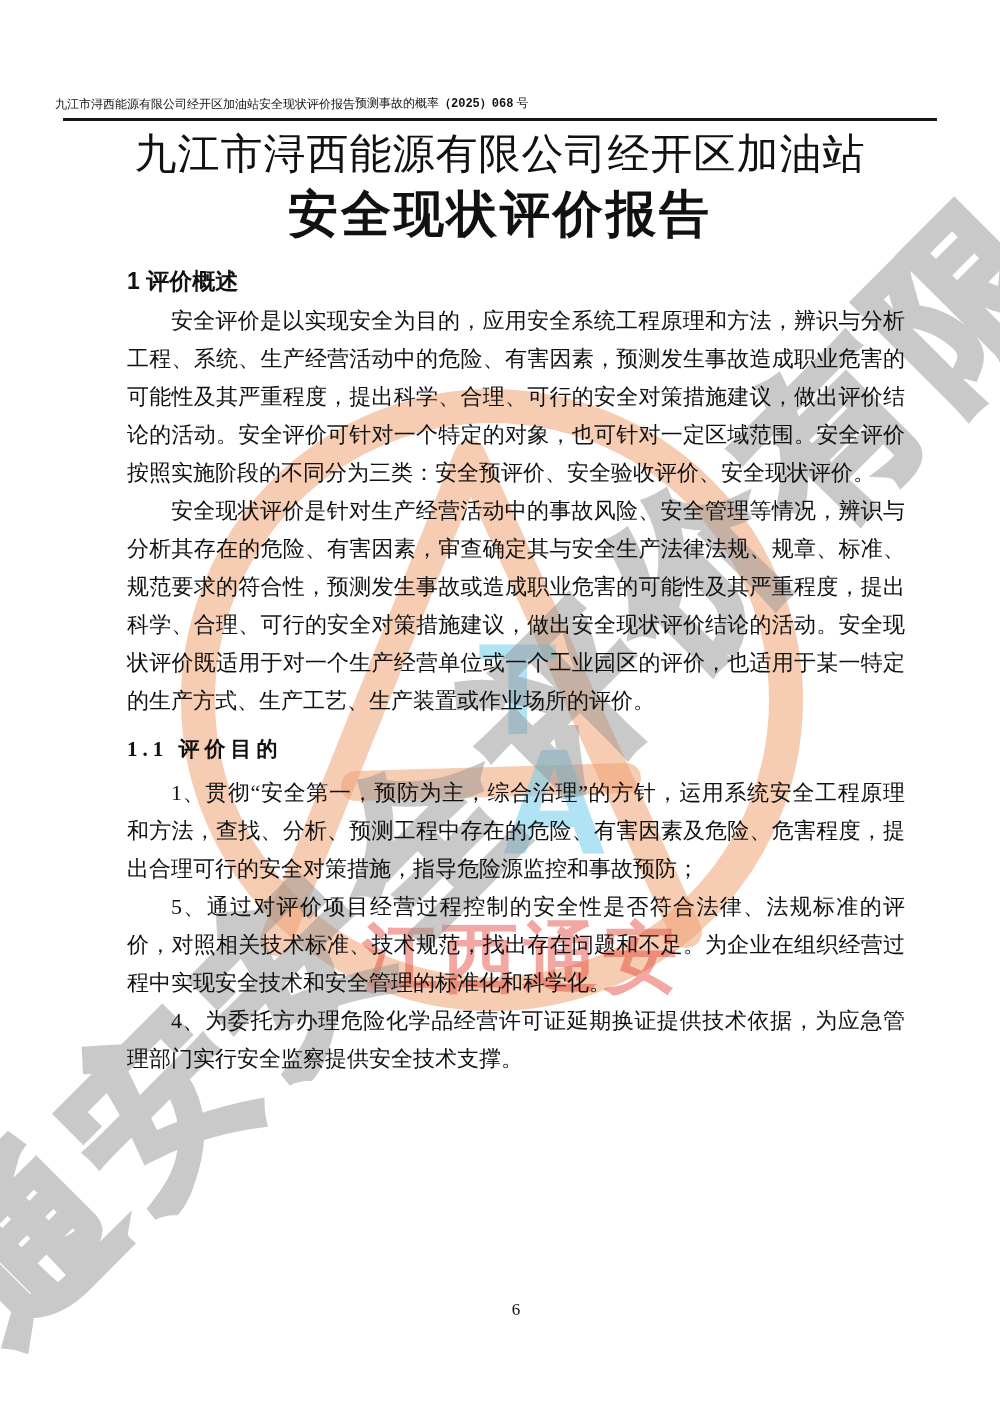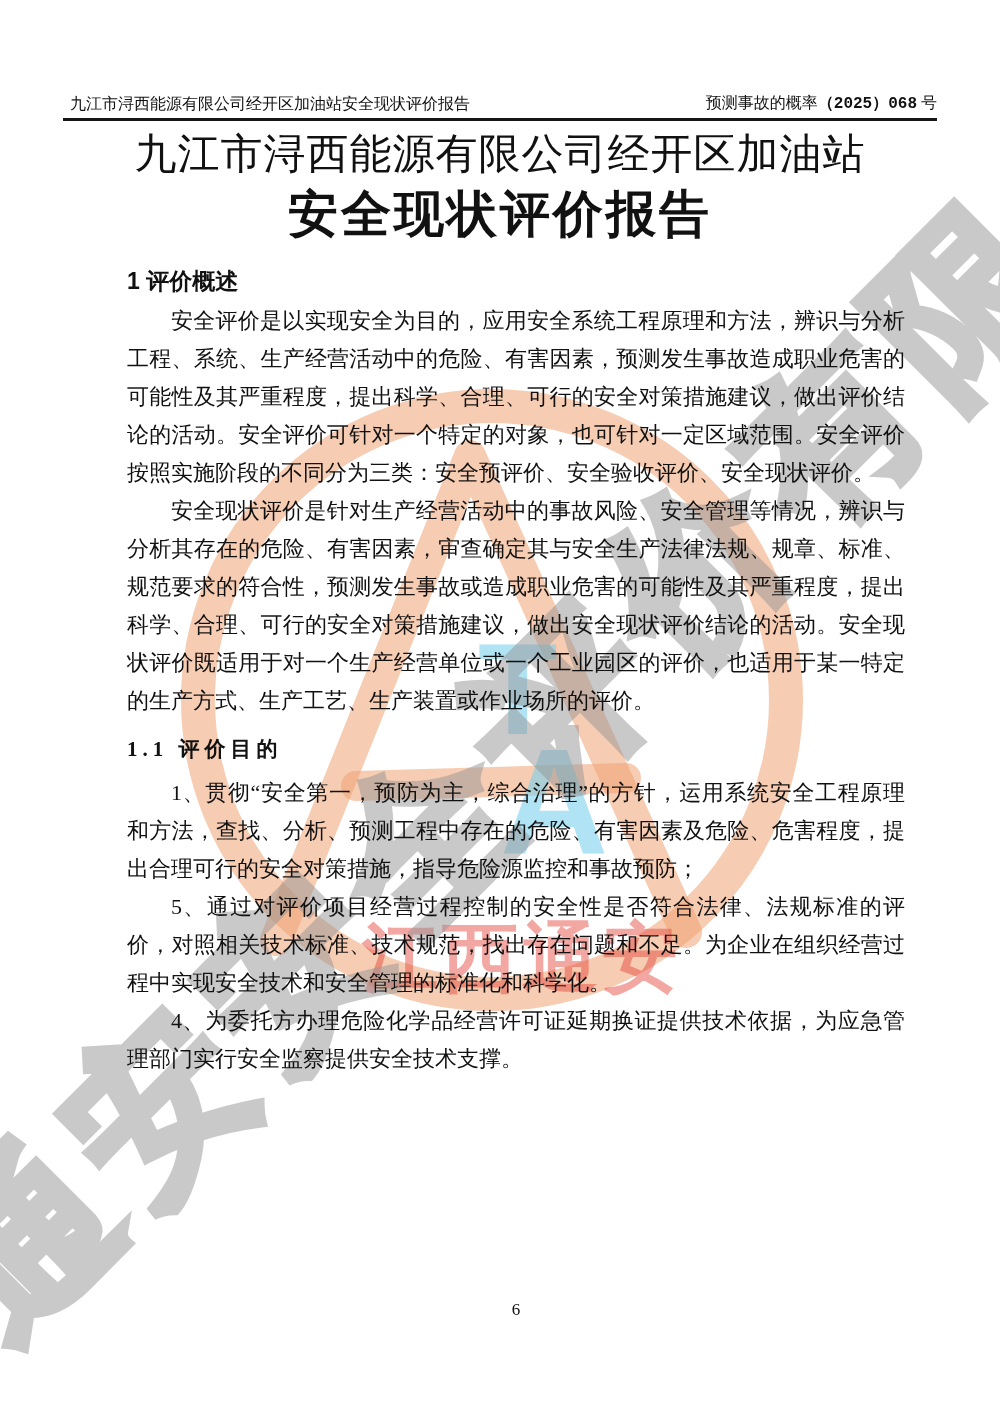--- a/index.html
+++ b/index.html
@@ -26,22 +26,22 @@
     color:rgba(230,72,60,0.48);white-space:nowrap;line-height:1;}
   .wm-diag{position:absolute;left:50%;top:54%;
     transform:translate(-50%,-50%) rotate(-45deg);
     font-family:"Liberation Sans","DejaVu Sans",sans-serif;
     font-weight:bold;font-size:172px;letter-spacing:18px;white-space:nowrap;
     color:transparent;-webkit-text-stroke:9px rgba(148,148,148,0.50);
     line-height:1;}
 
   
   .content{position:absolute;inset:0;z-index:1;}
-  .hdr{display:flex;justify-content:space-between;align-items:flex-end;
-    margin:92px 63px 0 70px;font-size:16px;line-height:22px;}
+  .hdr{display:flex;justify-content:flex-start;align-items:flex-end;
+    margin:92px 63px 0 55px;font-size:12px;line-height:22px;}
   .hdr .rt b{font-weight:bold;font-family:Liberation Mono, monospace;}
   .rule{margin:3px 0 0 63px;width:874px;height:3px;background:#161616;border:0;}
 
   .title1{margin-top:7px;text-align:center;font-size:42px;font-weight:normal;
     line-height:52px;letter-spacing:1px;}
   .title2{margin-top:4px;text-align:center;font-size:50px;font-weight:bold;
     line-height:60px;letter-spacing:3px;
     font-family:"Liberation Sans","DejaVu Sans",sans-serif;}
 
   .textcol{margin-left:127px;width:778px;}

